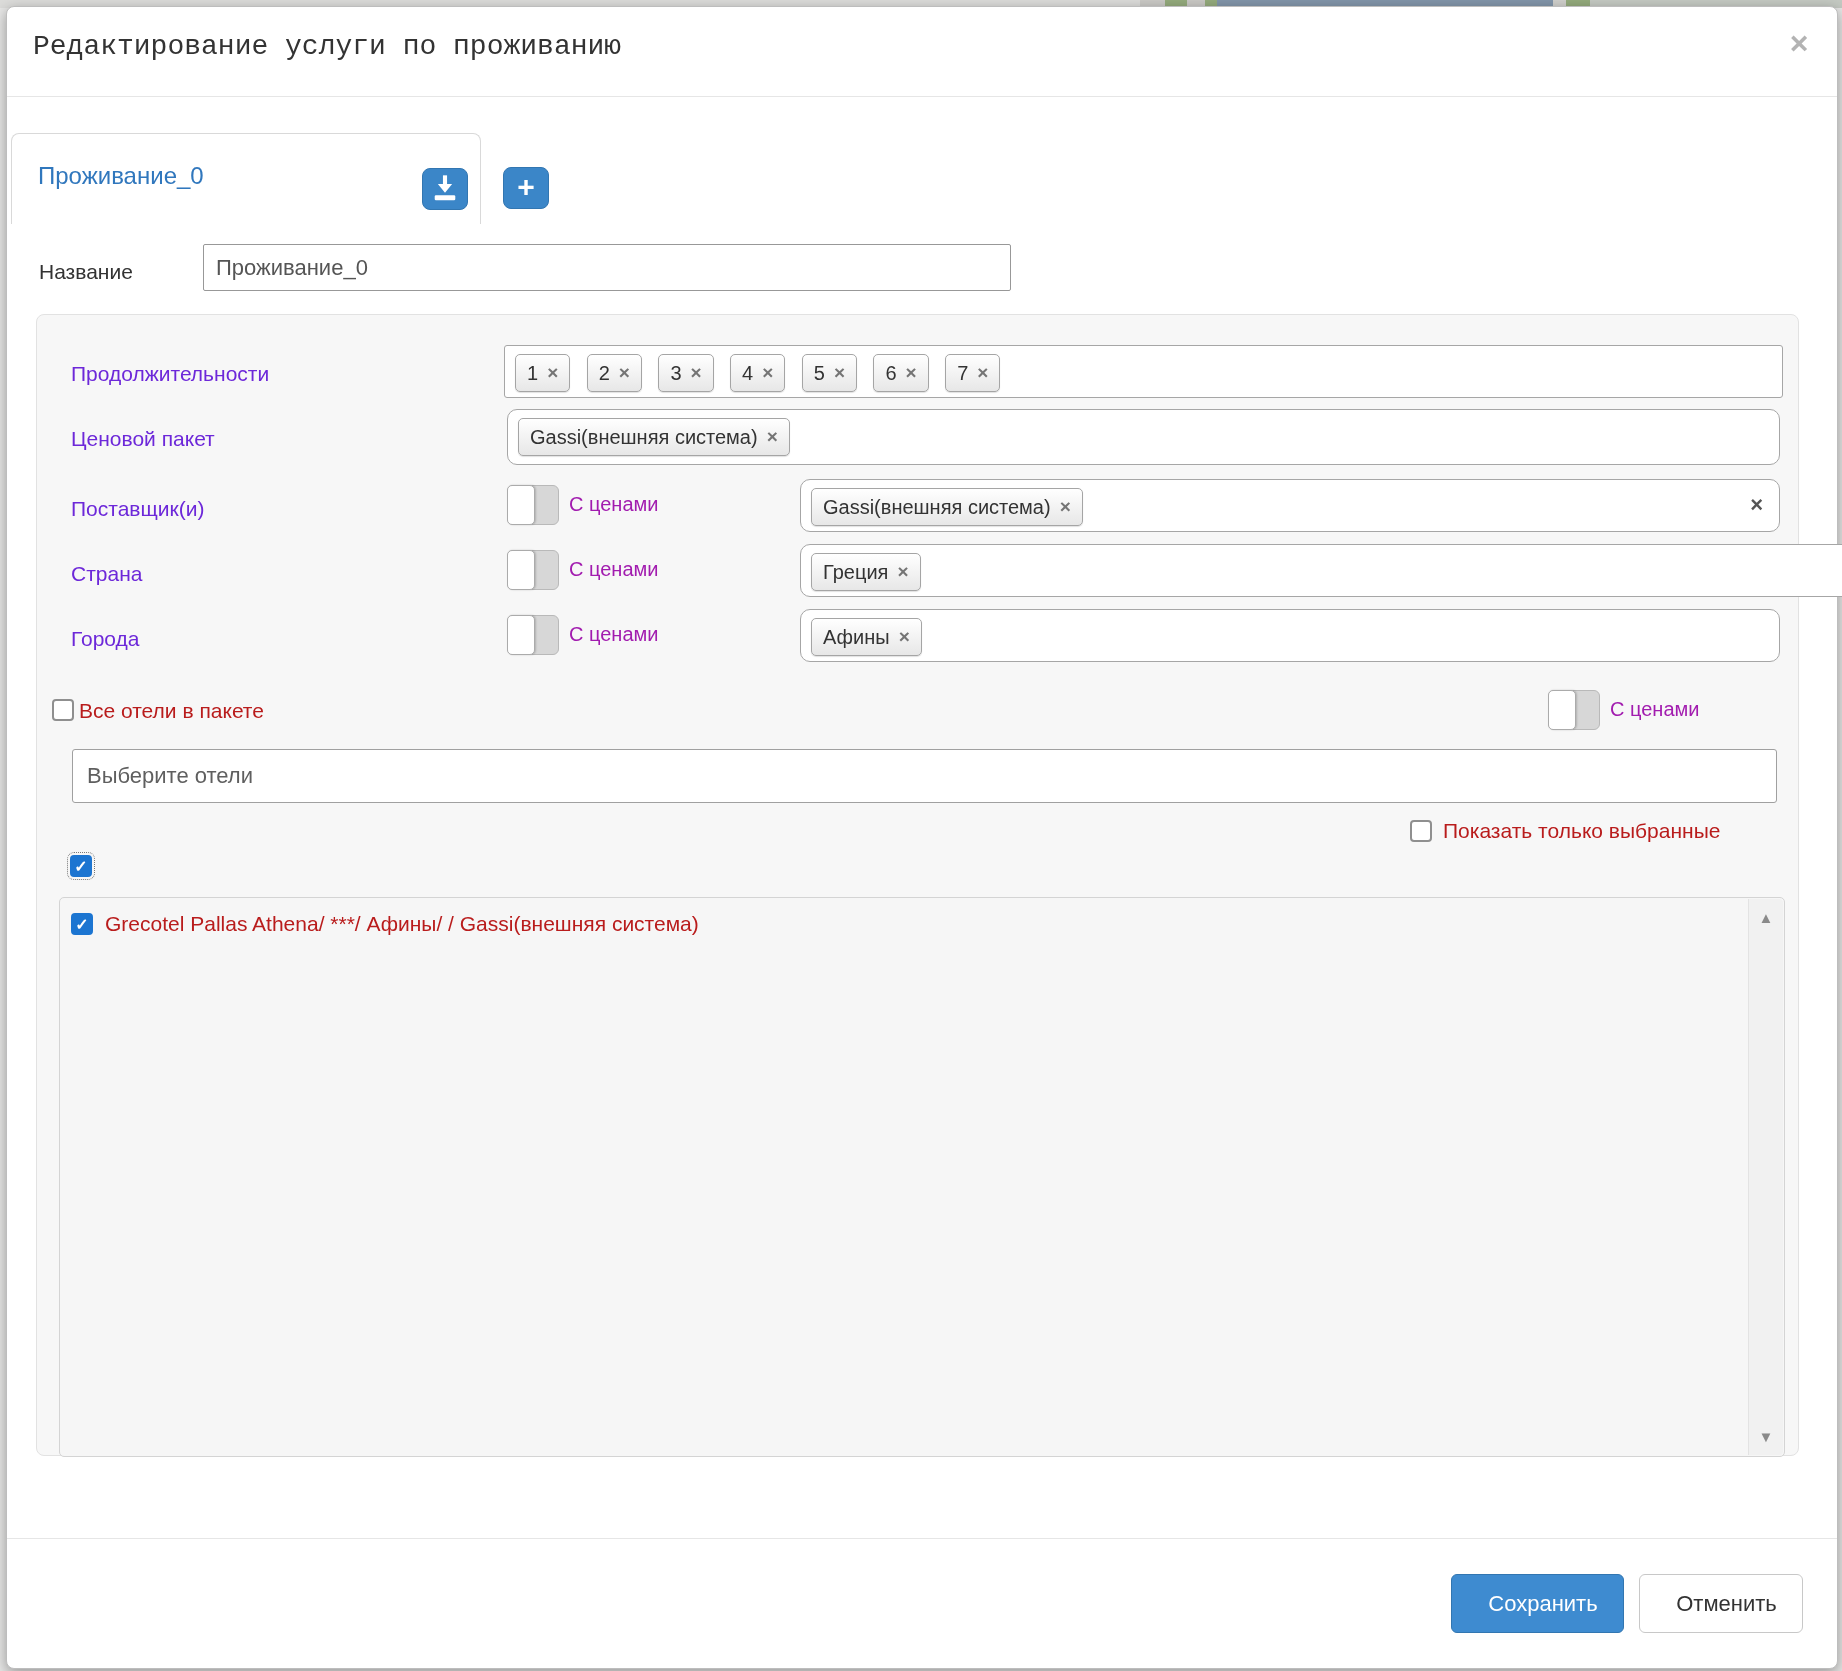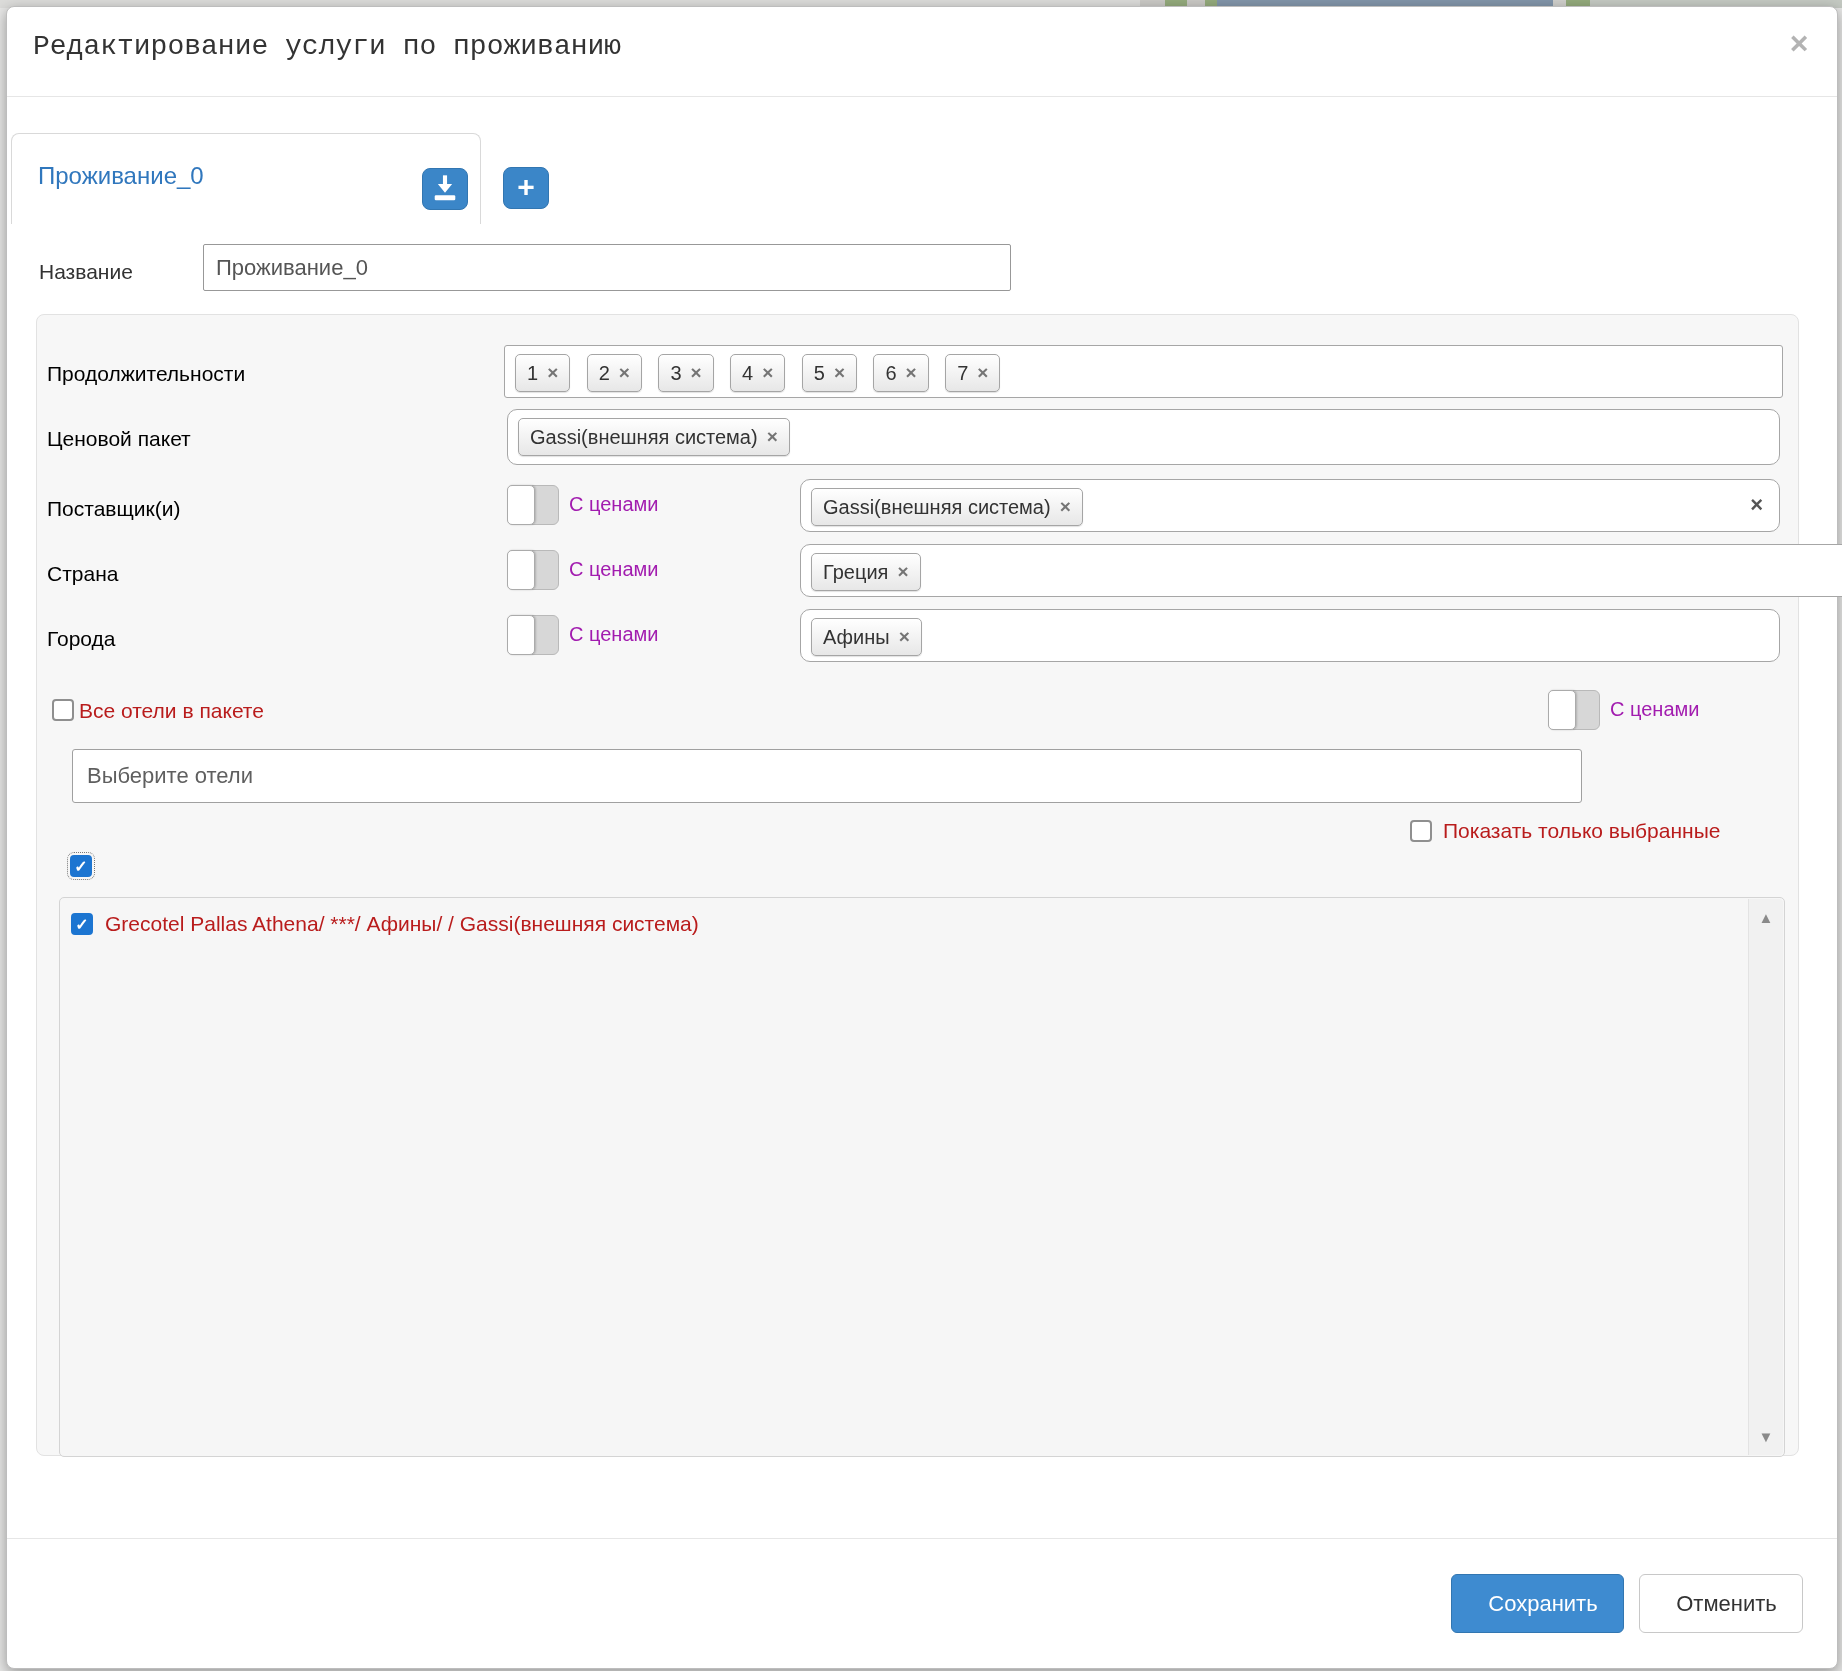--- a/index.html
+++ b/index.html
@@ -35,21 +35,21 @@
 
   
   .name-label{position:absolute;left:32px;top:253px;font-size:21px;color:#333;}
   .name-input{position:absolute;left:196px;top:237px;width:808px;height:47px;border:1px solid #989898;
               border-radius:2px;background:#fff;font-size:22px;color:#555;padding:0 12px;box-sizing:border-box;
               font-family:"Liberation Sans", sans-serif;}
 
   
   .panel{position:absolute;left:29px;top:307px;width:1763px;height:1142px;background:#f7f7f7;
          border:1px solid #e2e2e2;border-radius:8px;box-sizing:border-box;}
-  .flabel{position:absolute;left:10px;font-size:21px;color:#000000;}
+  .flabel{position:absolute;left:34px;font-size:21px;color:#6d28d9;}
   .tagbox{position:absolute;background:#fff;border:1px solid #a6a6a6;box-sizing:border-box;padding:8px 10px;}
   .tagbox.square{border-radius:3px;}
   .tagbox.round{border-radius:10px;}
   .tag{display:inline-flex;align-items:center;height:36px;padding:0 11px;margin-right:12px;
        background:linear-gradient(#ffffff,#e7e7e7);border:1px solid #a5a5a5;border-radius:5px;
        box-shadow:0 1px 1px rgba(0,0,0,.12);font-size:20px;color:#333;white-space:nowrap;}
   .tag .tag-x{margin-left:9px;color:#757575;font-weight:bold;font-size:19px;cursor:pointer;}
   .toggle{position:absolute;width:50px;height:38px;background:#d7d7d7;border:1px solid #b9b9b9;
           border-radius:6px;cursor:pointer;}
   .toggle .knob{position:absolute;left:-1px;top:-1px;width:26px;height:38px;background:#fff;
@@ -58,21 +58,21 @@
   .clear-x{position:absolute;color:#555;font-weight:bold;font-size:22px;cursor:pointer;}
 
   .cb{position:absolute;width:22px;height:22px;background:#fff;border:2px solid #8f8f8f;border-radius:4px;
       box-sizing:border-box;cursor:pointer;text-align:center;}
   .cb .cb-glyph{display:none;}
   .cb.checked{background:#1c75d1;border-color:#1c75d1;}
   .cb.checked .cb-glyph{display:block;color:#fff;font-size:16px;font-weight:bold;line-height:19px;}
   .cb.focus-dotted{outline:1px dotted #777;outline-offset:2px;}
   .cb-text{position:absolute;font-size:21px;color:#b91c1c;}
 
-  .search-input{position:absolute;left:35px;top:434px;width:1510px;height:54px;border:1px solid #a0a0a0;
+  .search-input{position:absolute;left:35px;top:434px;width:1705px;height:54px;border:1px solid #a0a0a0;
                 border-radius:3px;background:#fff;font-size:22px;color:#555;padding:0 14px;box-sizing:border-box;
                 font-family:"Liberation Sans", sans-serif;}
   .search-input::placeholder{color:#5f5f5f;opacity:1;}
 
   .hotels-list{position:absolute;left:22px;top:582px;width:1726px;height:560px;background:#f6f6f6;
                border:1px solid #d4d4d4;border-radius:5px;box-sizing:border-box;}
   .scrollbar{position:absolute;right:1px;top:1px;bottom:1px;width:34px;background:#f1f1f1;
              border-left:1px solid #e3e3e3;border-radius:0 4px 4px 0;}
   .scroll-arrow{position:absolute;left:0;width:100%;text-align:center;color:#8a8a8a;font-size:15px;cursor:pointer;}
   .scroll-up{top:10px;}

